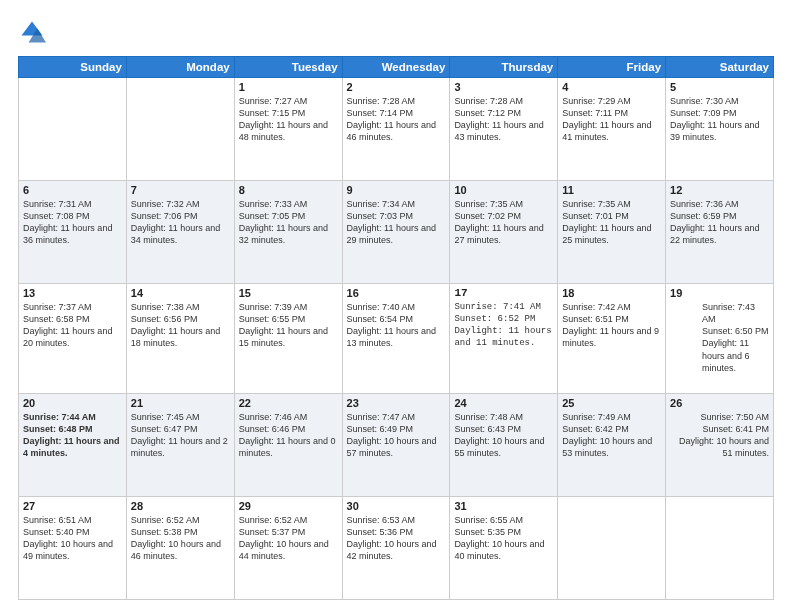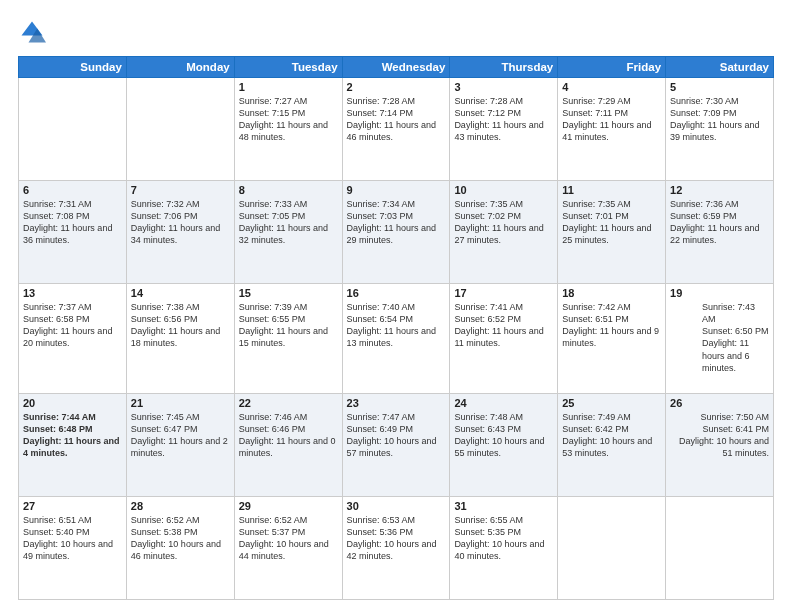--- a/index.html
+++ b/index.html
@@ -235,21 +235,21 @@
             <div class="day-info" style="white-space: pre-line;">Sunrise: 7:39 AM
 Sunset: 6:55 PM
 Daylight: 11 hours and 15 minutes.</div>
           </td>
           <td style="background-color: rgb(255, 255, 255);">
             <span class="day-num">16</span>
             <div class="day-info" style="white-space: pre-line;">Sunrise: 7:40 AM
 Sunset: 6:54 PM
 Daylight: 11 hours and 13 minutes.</div>
           </td>
-          <td style="background-color: rgb(255, 255, 255);">
+          <td style="background-color: rgb(255, 255, 255); font-family: Liberation Mono, monospace;">
             <span class="day-num">17</span>
             <div class="day-info" style="white-space: pre-line;">Sunrise: 7:41 AM
 Sunset: 6:52 PM
 Daylight: 11 hours and 11 minutes.</div>
           </td>
           <td style="background-color: rgb(255, 255, 255);">
             <span class="day-num">18</span>
             <div class="day-info" style="white-space: pre-line;">Sunrise: 7:42 AM
 Sunset: 6:51 PM
 Daylight: 11 hours and 9 minutes.</div>

